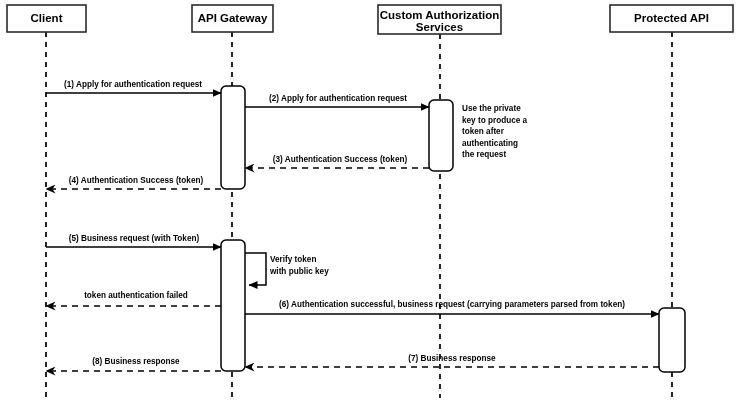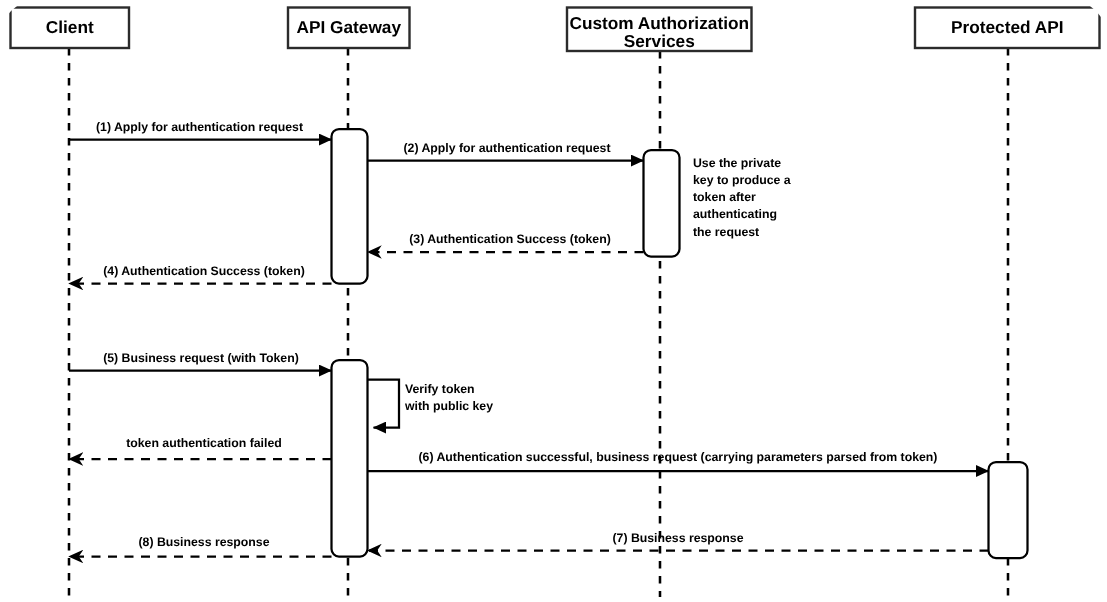--- a/index.html
+++ b/index.html
@@ -7,21 +7,20 @@
     padding: 0;
     background: #ffffff;
   }
   #diagram-root {
     position: relative;
     width: 738px;
     height: 401px;
     background: #ffffff;
     font-family: "Liberation Sans", sans-serif;
     overflow: hidden;
-    border-radius: 25px;
   }
   #seq-svg {
     position: absolute;
     left: 0;
     top: 0;
     width: 738px;
     height: 401px;
   }
   .lifeline-box {
     fill: #ffffff;

